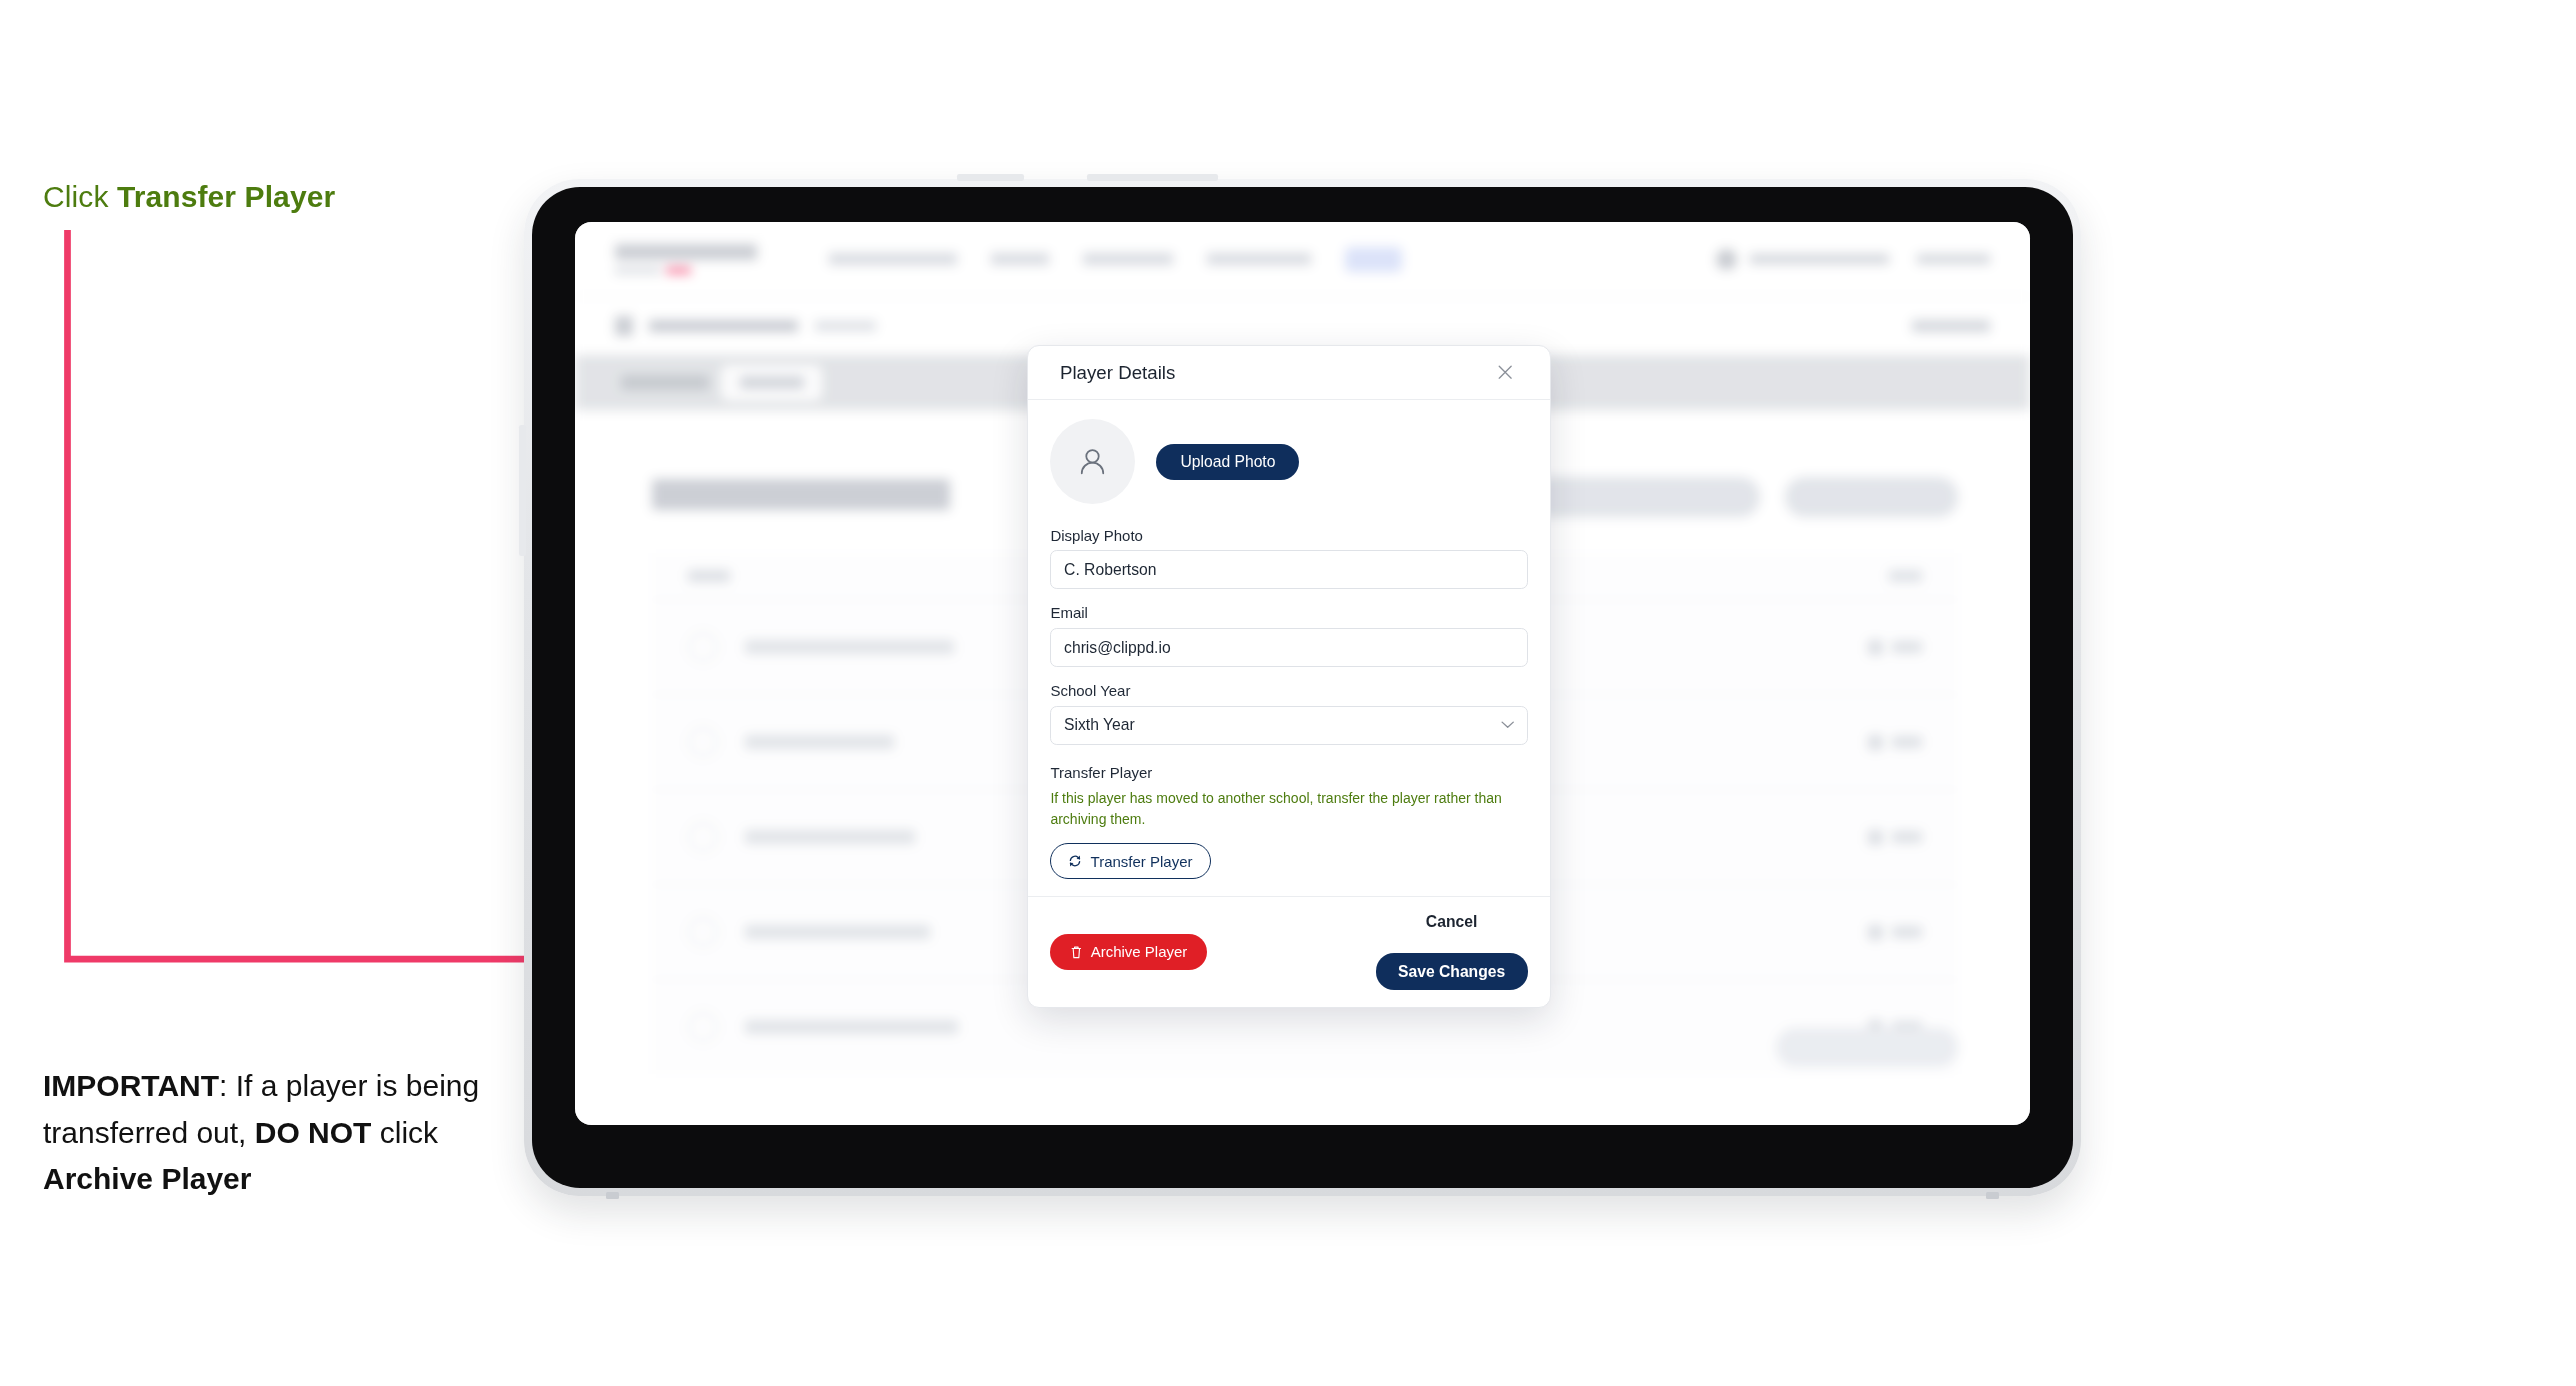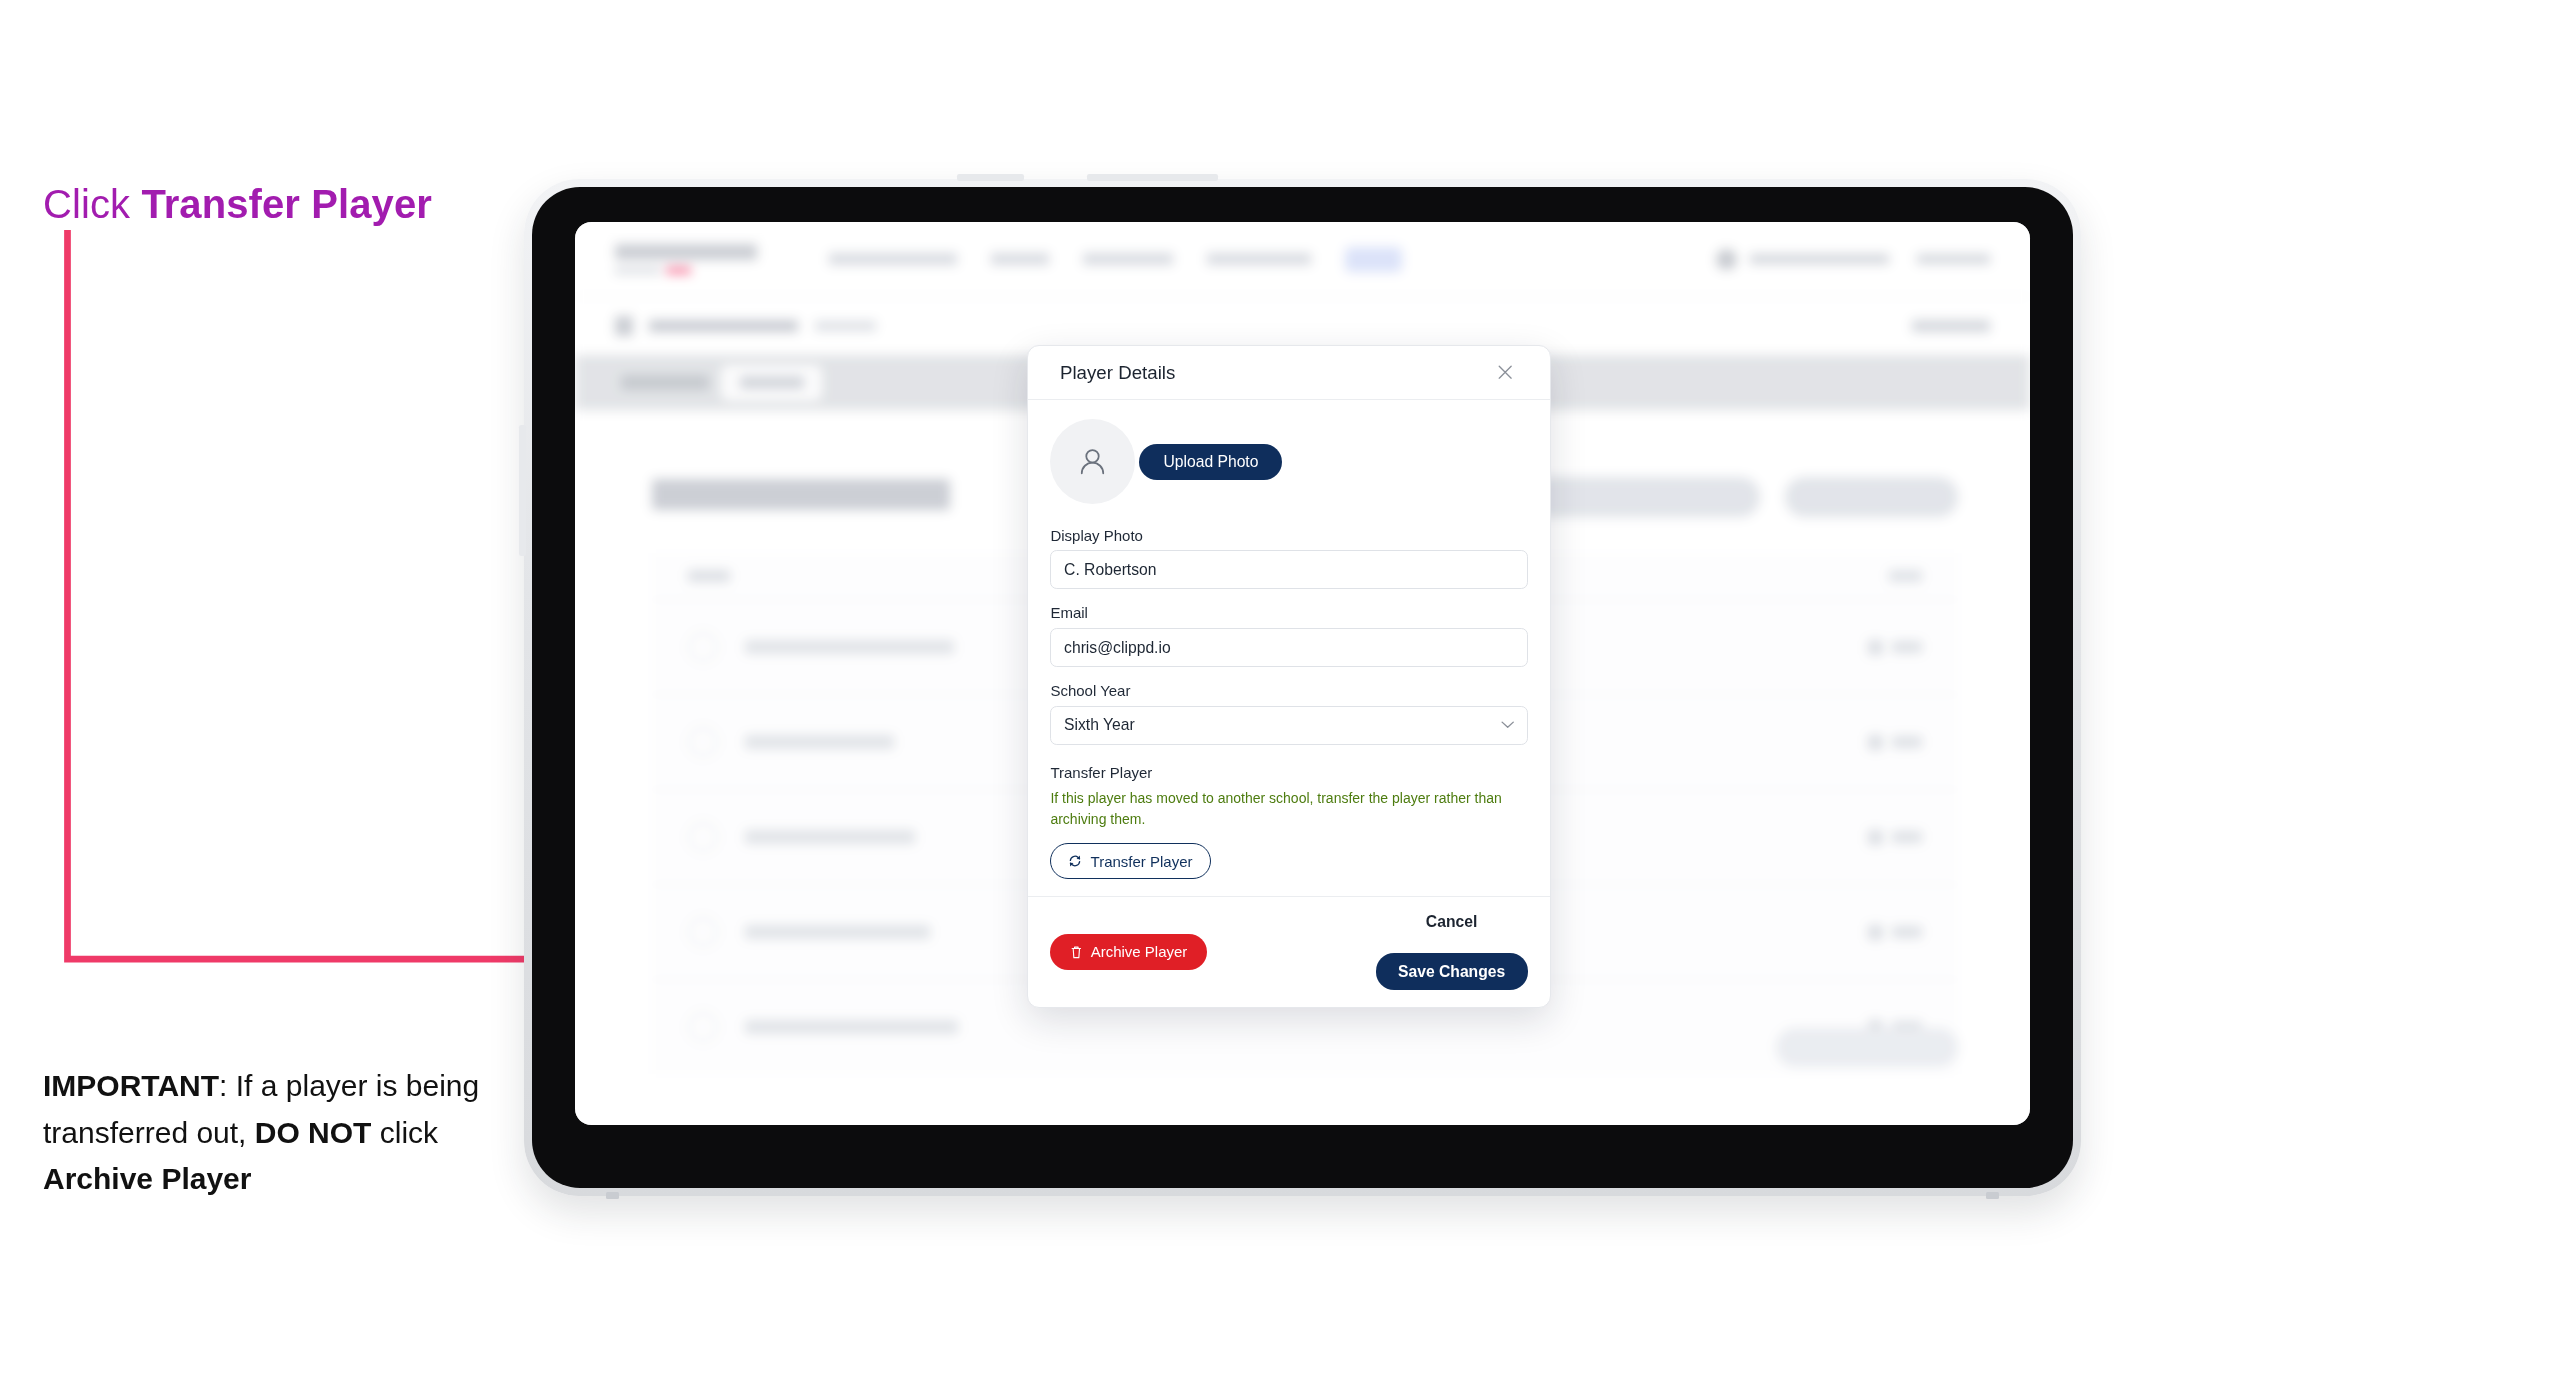--- a/index.html
+++ b/index.html
@@ -14,23 +14,23 @@
     overflow: hidden;
     font-family: "Liberation Sans", sans-serif;
     -webkit-font-smoothing: antialiased;
   }
 
   
   .anno-top {
     position: absolute;
     left: 43px;
     top: 177px;
-    font-size: 40px;
+    font-size: 30px;
     line-height: 1.35;
-    color: #a21caf;
+    color: #4d7c0f;
     letter-spacing: 0.1px;
     white-space: nowrap;
   }
   .anno-bottom {
     position: absolute;
     left: 43px;
     top: 1063px;
     width: 448px;
     font-size: 30px;
     line-height: 1.55;
@@ -289,21 +289,21 @@
     margin-left: auto;
     width: 25px; height: 25px;
     display: flex; align-items: center; justify-content: center;
     cursor: pointer;
   }
   .modal-body { padding: 19.4px 22.4px 16.4px 22.4px; }
 
   .photo-row {
     display: flex;
     align-items: center;
-    gap: 4px;
+    gap: 21px;
     margin-bottom: 22.4px;
   }
   .avatar {
     width: 85px; height: 85px;
     border-radius: 50%;
     background: #f1f2f4;
     display: flex; align-items: center; justify-content: center;
     flex: 0 0 auto;
   }
   .upload-btn {

